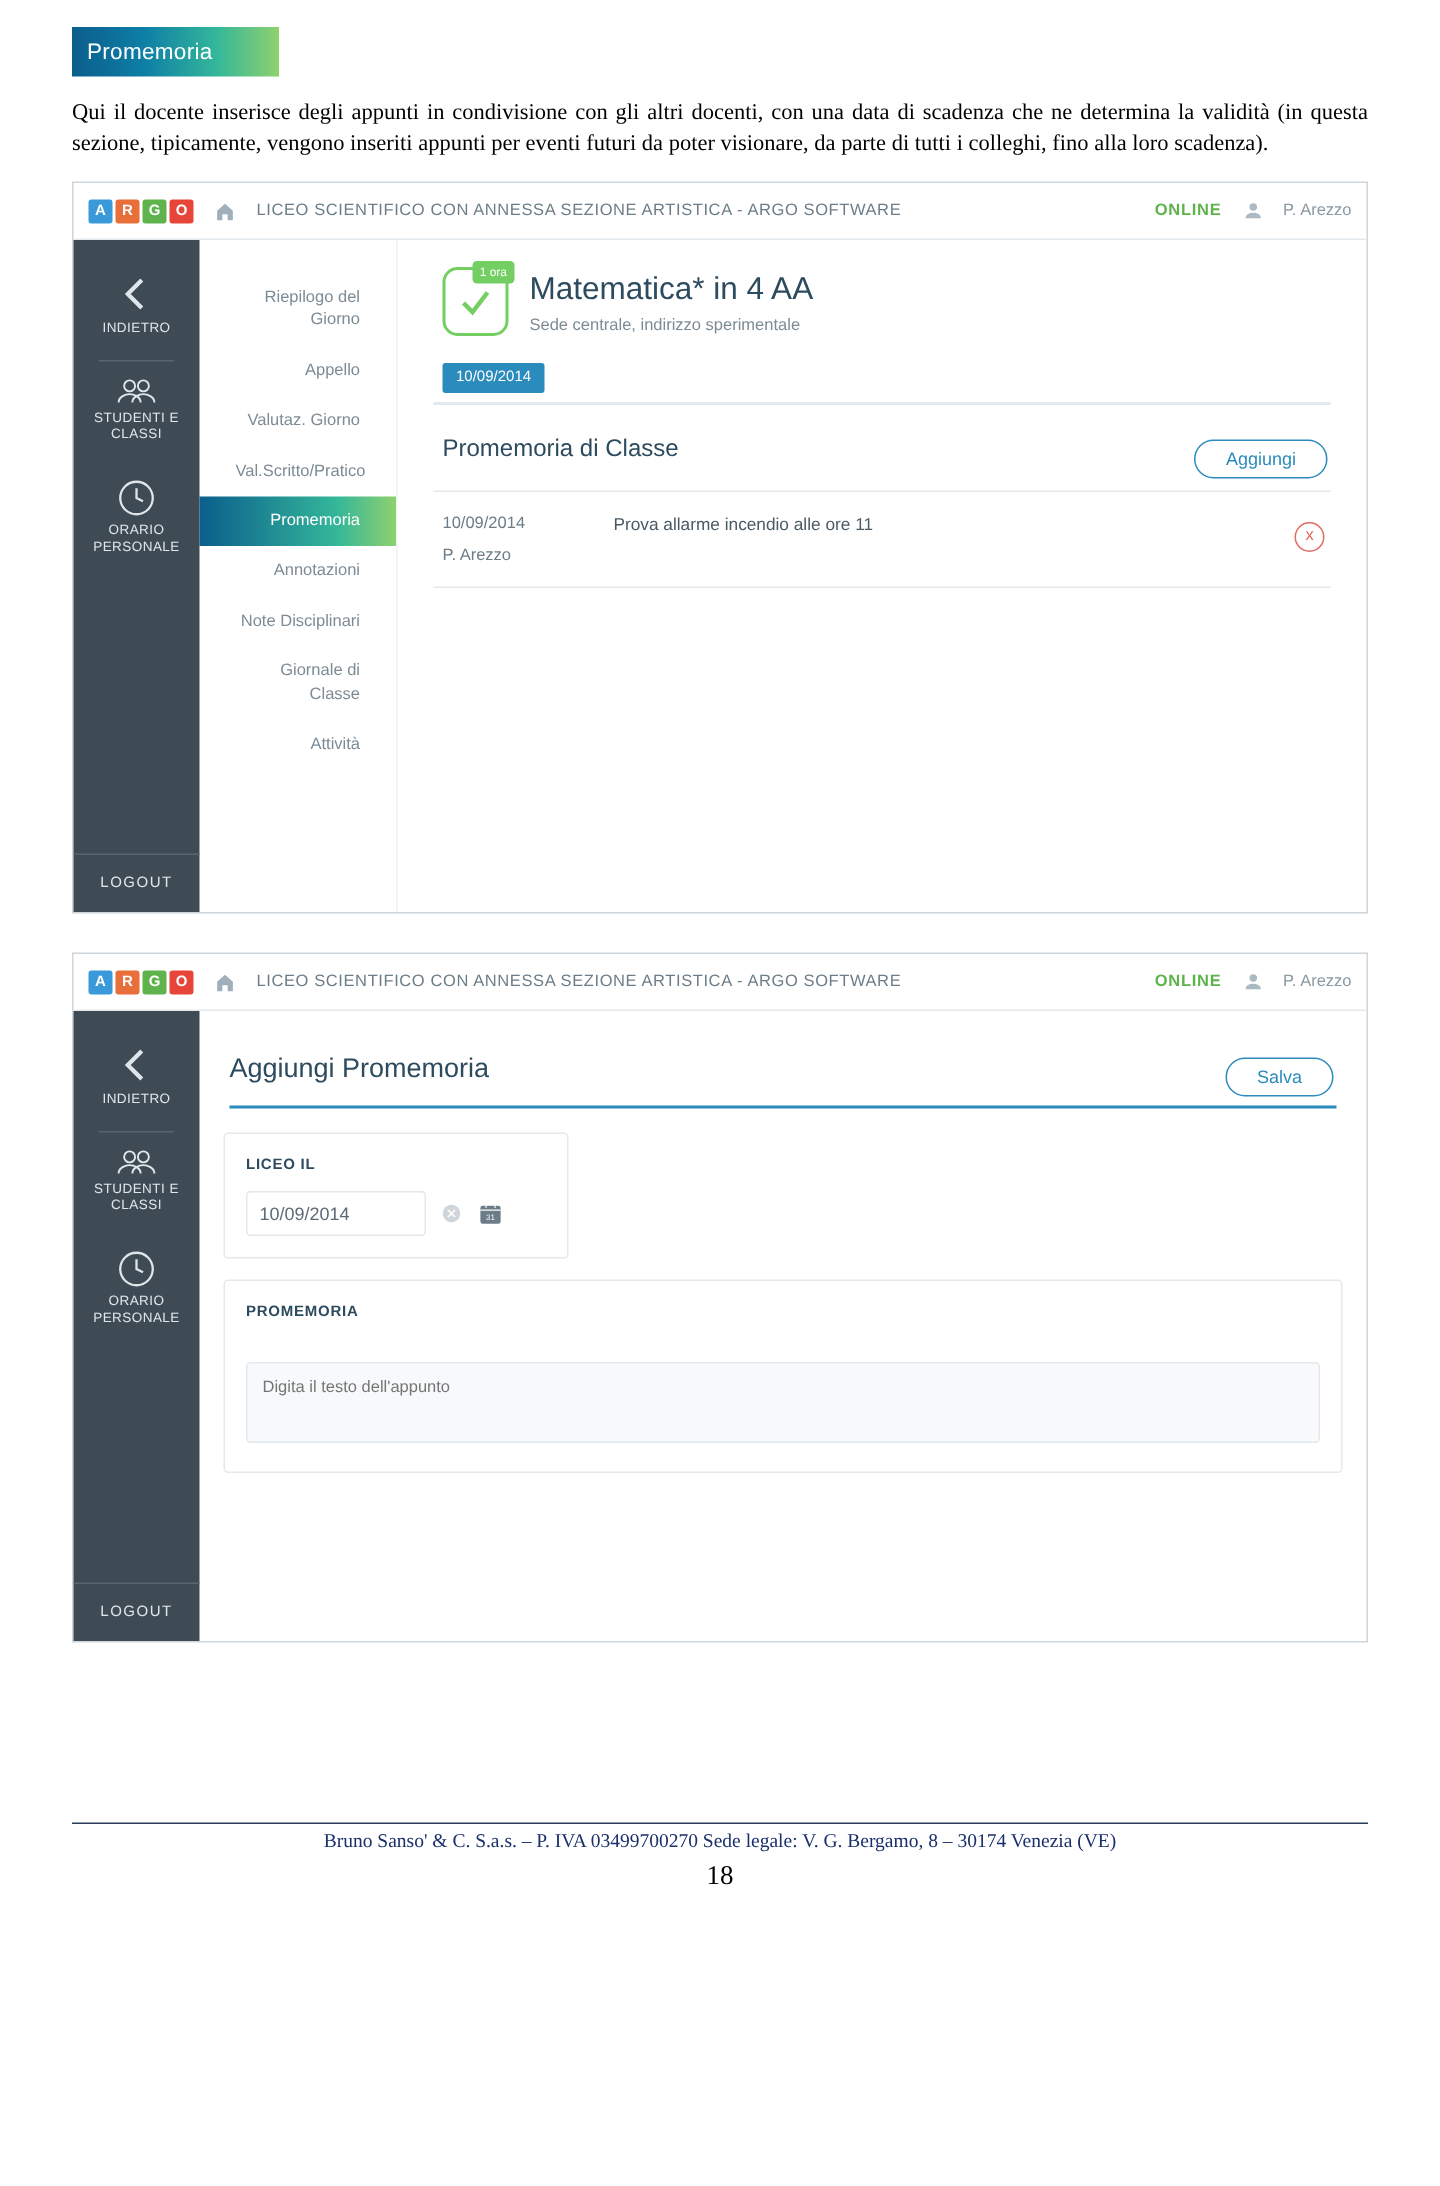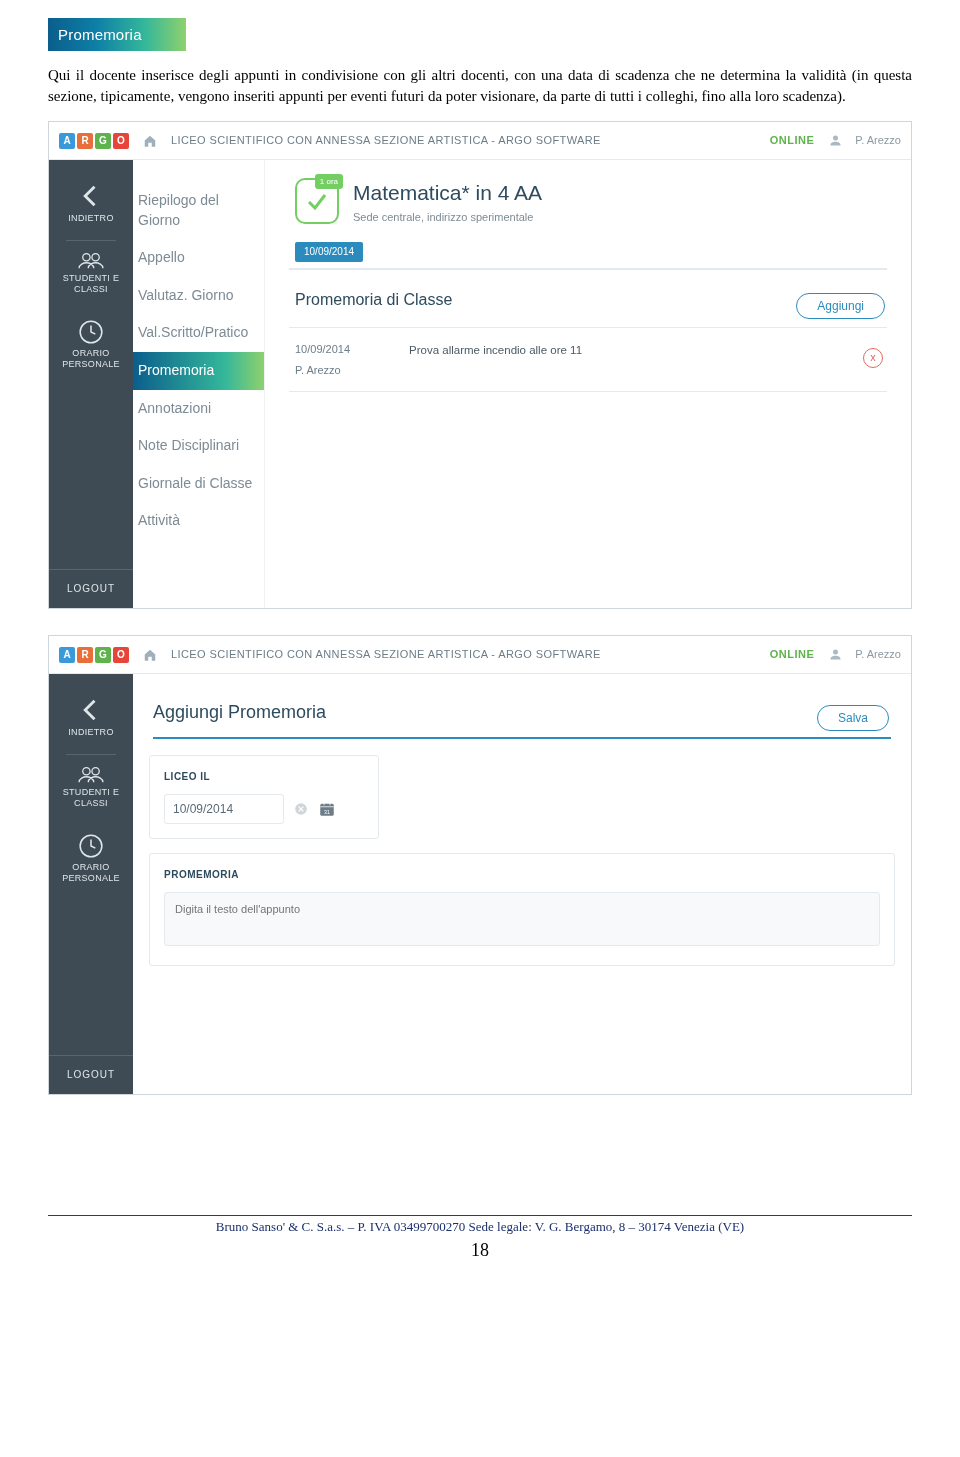--- a/index.html
+++ b/index.html
@@ -74,21 +74,21 @@
   .rail .pill-ic { width:30px; height:22px; }
   .rail .clock-ic { width:26px; height:26px; }
   .logout {
     margin-top:auto; width:100%; text-align:center;
     font-size:10px; letter-spacing:1px; color:#dfe6ea;
     padding:12px 0; border-top:1px solid #59656e;
   }
 
   
   .subside { width:132px; padding:22px 0 0 0; border-right:1px solid #eef2f4; }
-  .sub-link { display:block; padding:9px 5px; font-size:14px; color:#7d8b95; }
+  .sub-link { display:block; padding:9px 24px; font-size:11px; color:#7d8b95;text-align:right; }
   .sub-link.active {
     background: linear-gradient(90deg,#0b5e8c,#34b79a 70%,#8ed16d);
     color:#fff; font-weight:500;
   }
 
   .content { flex:1; padding:18px 16px 10px 16px; }
   .class-header { display:flex; align-items:flex-start; gap:14px; padding-left:14px; }
   .check-badge {
     position:relative; width:44px; height:46px; border:2px solid #74cf63; border-radius:10px 4px 10px 10px;
     display:flex; align-items:center; justify-content:center;
@@ -140,20 +140,21 @@
   .date-field input {
     width:120px; padding:7px 8px; font-size:12px; color:#5b6a74;
     border:1px solid #e3e9ed; border-radius:3px; background:#fff;
   }
   .clear-ic { width:14px; height:14px; fill:#cfd6db; }
   .cal-ic { width:18px; height:18px; fill:#6c7d88; }
   .ta-field {
     width:100%; border:1px solid #e3e9ed; background:#f7f9fa; border-radius:3px;
     padding:10px 10px; font-size:11px; color:#9aa8b1; min-height:54px; resize:none;
     font-family:inherit;
+    margin-top:16px;
   }
 
   
   .footer-wrap { margin-top:120px; padding:0 48px 24px; }
   .footer-hr { border:none; border-top:1px solid #2b3b5a; margin-bottom:2px; }
   .footer-line { text-align:center; color:#1a2f6b; font-size:13px; }
   .page-no { text-align:center; font-size:18px; margin-top:2px; }
 </style>
 </head>
 <body>

